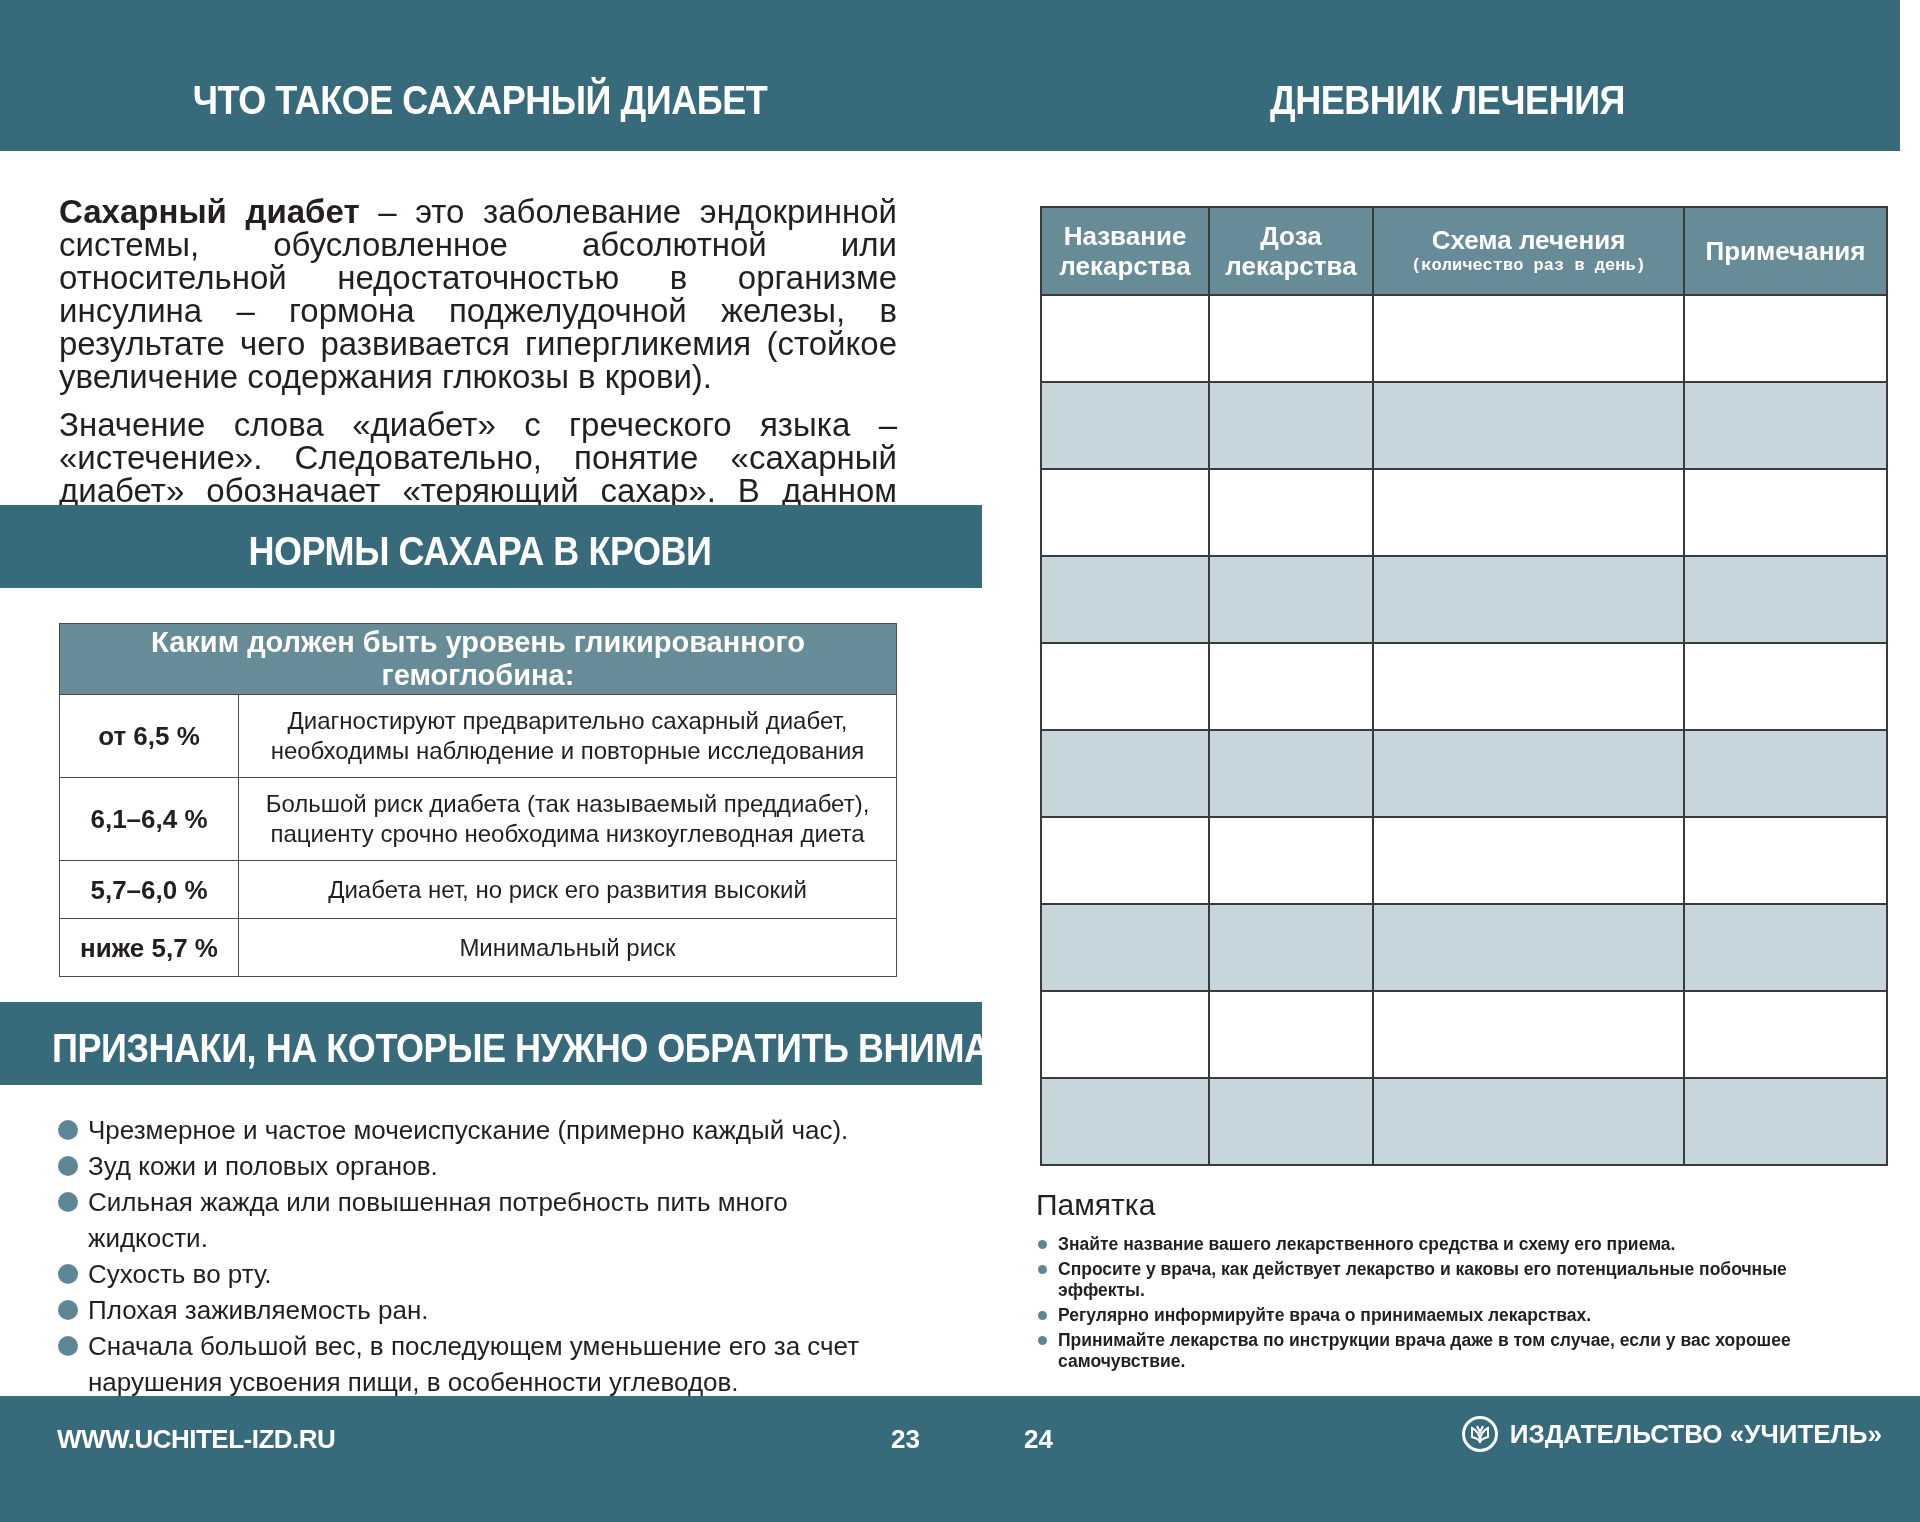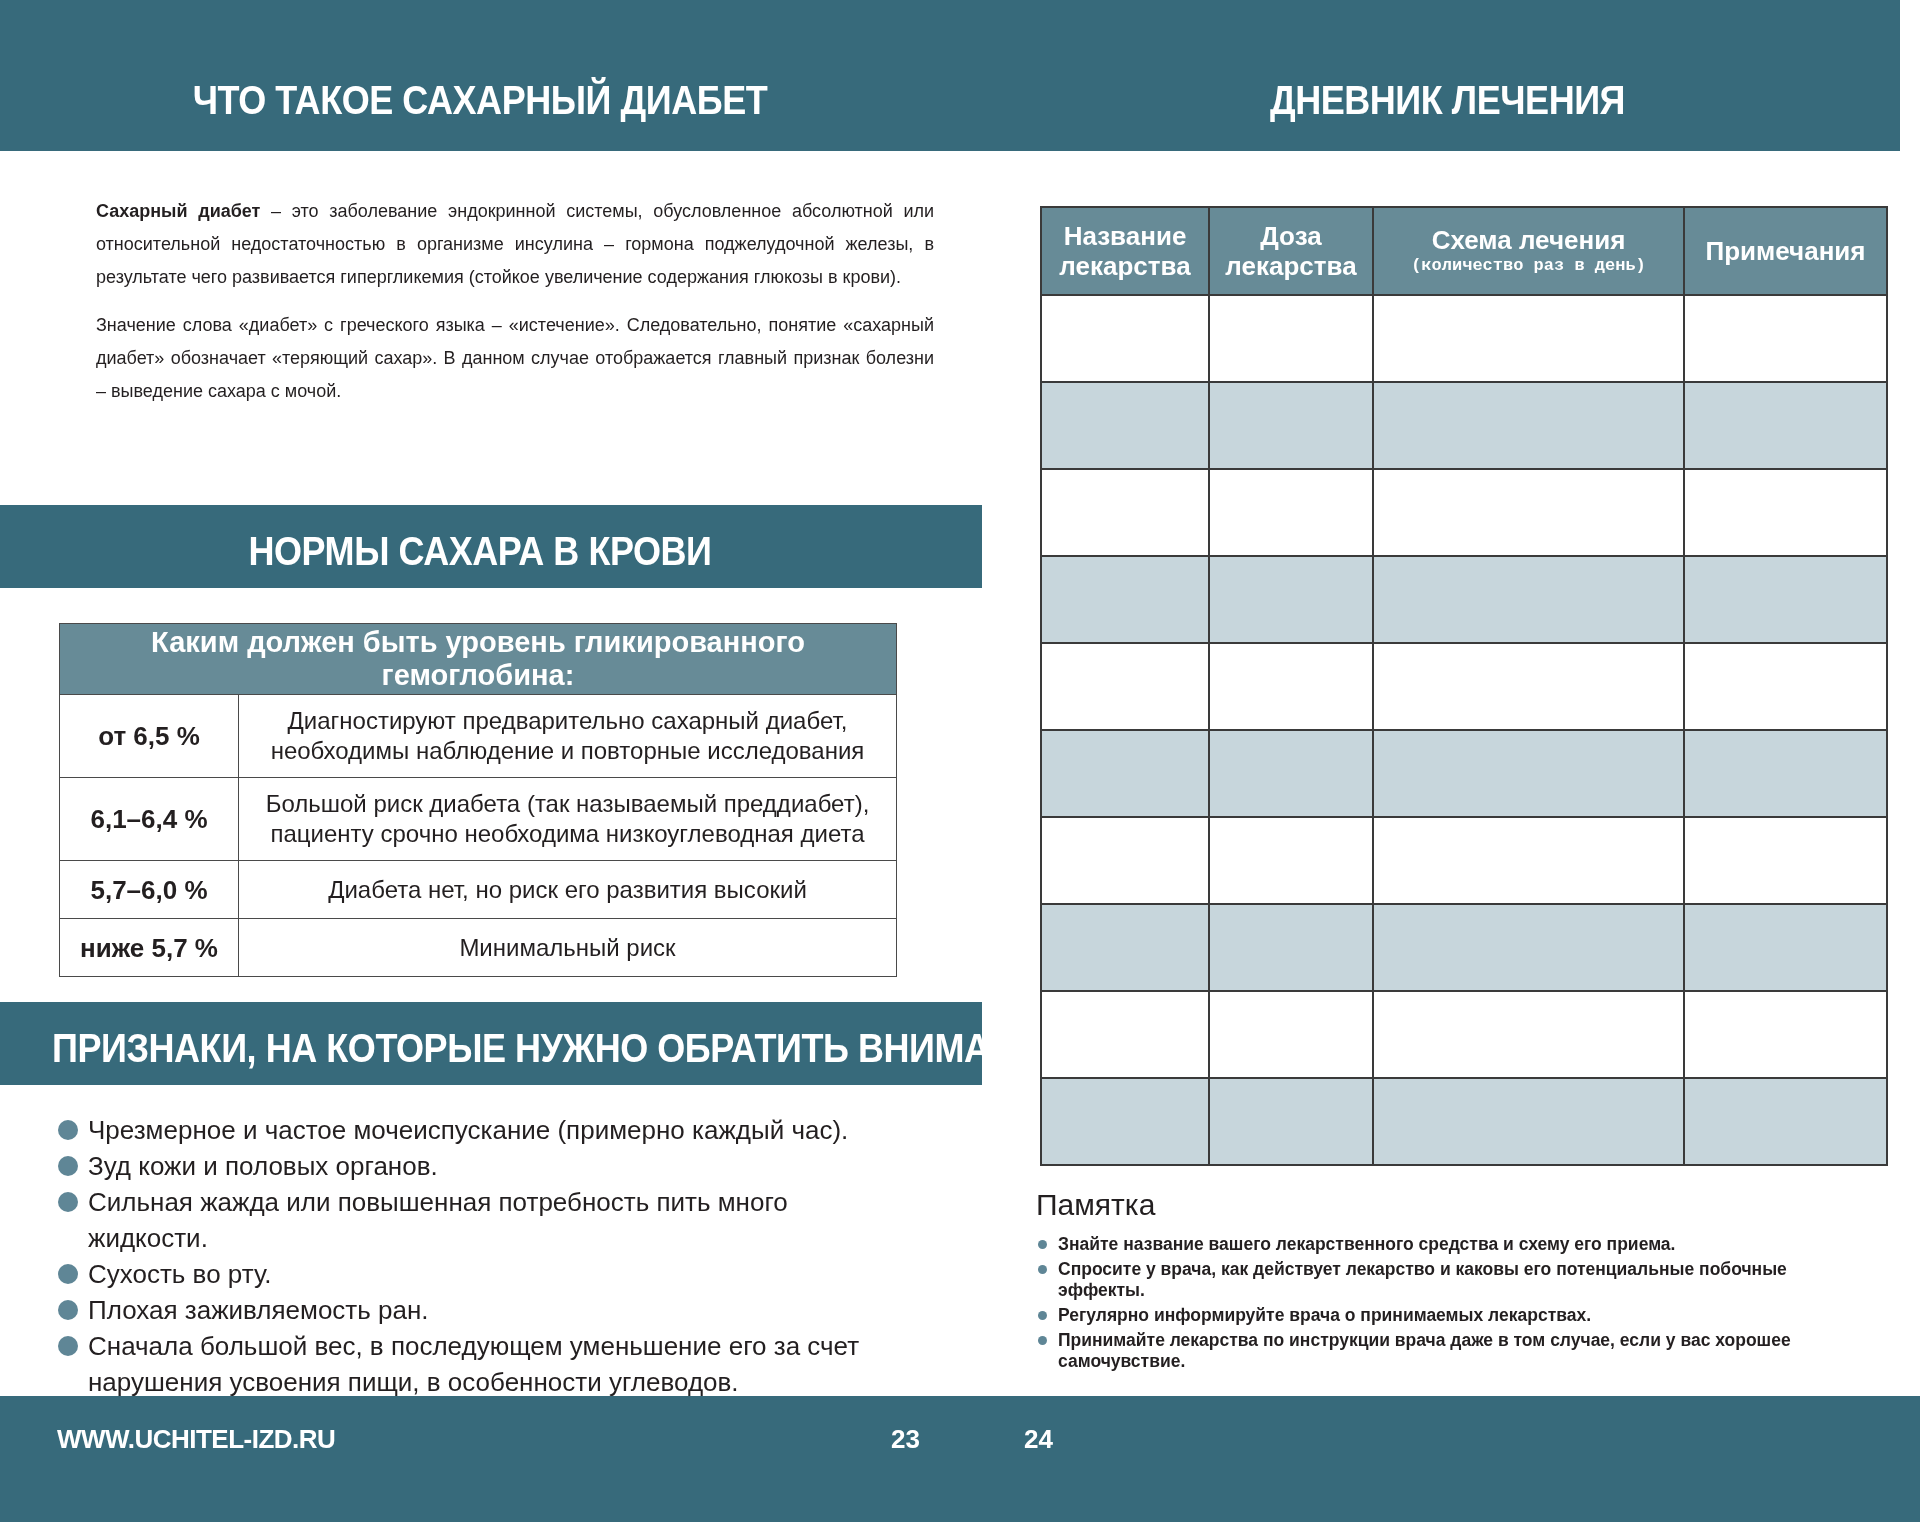--- a/index.html
+++ b/index.html
@@ -10,21 +10,21 @@
   }
   .band { position: absolute; background: #376a7b; color: #ffffff; }
   .band-title {
     position: absolute; font-weight: bold; font-size: 40px; letter-spacing: -0.5px;
     transform: scaleX(0.9); white-space: nowrap; line-height: 1;
   }
   #top-band { left: 0; top: 0; width: 1900px; height: 151px; }
   #title-left { left: 0; width: 960px; top: 80px; text-align: center; }
   #title-right { left: 975px; width: 945px; top: 80px; text-align: center; }
 
-  .intro { position: absolute; left: 59px; width: 838px; font-size: 18px; line-height: 33px; text-align: justify; margin-left: 37px; }
+  .intro { position: absolute; left: 59px; width: 838px; font-size: 33px; line-height: 33px; text-align: justify; }
   .intro p { margin: 0 0 15px 0; }
   .intro b { font-weight: bold; }
 
   #band-norms { left: 0; top: 505px; width: 982px; height: 83px; }
   #band-norms .band-title { top: 26px; width: 960px; text-align: center; }
 
   #hba1c-table {
     position: absolute; left: 59px; top: 623px; width: 838px;
     border-collapse: collapse; font-size: 24px;
   }
@@ -218,13 +218,22 @@
     <li><span class="dot"></span><span>Спросите у врача, как действует лекарство и каковы его потенциальные побочные эффекты.</span></li>
     <li><span class="dot"></span><span>Регулярно информируйте врача о принимаемых лекарствах.</span></li>
     <li><span class="dot"></span><span>Принимайте лекарства по инструкции врача даже в том случае, если у вас хорошее самочувствие.</span></li>
   </ul>
 </div>
 
 <div class="band" id="footer">
   <div class="foot-txt" id="footer-url">WWW.UCHITEL-IZD.RU</div>
   <div class="foot-txt" id="page-left">23</div>
   <div class="foot-txt" id="page-right">24</div>
+  <div class="foot-txt" id="publisher">
+    <span id="publisher-logo">
+      <svg width="22" height="22" viewBox="0 0 22 22">
+          <path d="M3 5 Q11 9 11 18 Q11 9 19 5 L19 14 Q11 16 11 20 Q11 16 3 14 Z" fill="none" stroke="#fff" stroke-width="2"></path>
+          <path d="M8 3 L11 9 L14 3" fill="none" stroke="#fff" stroke-width="2"></path>
+        </svg>
+    </span>
+    <span>ИЗДАТЕЛЬСТВО «УЧИТЕЛЬ»</span>
+  </div>
 </div>
 
 </body></html>

